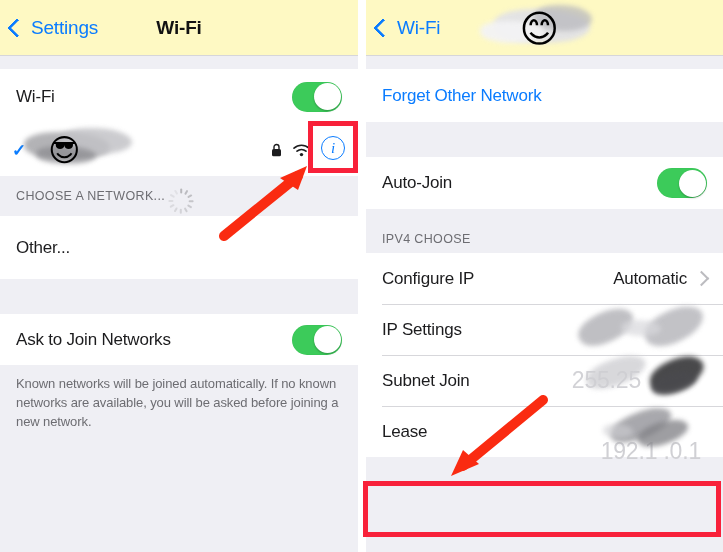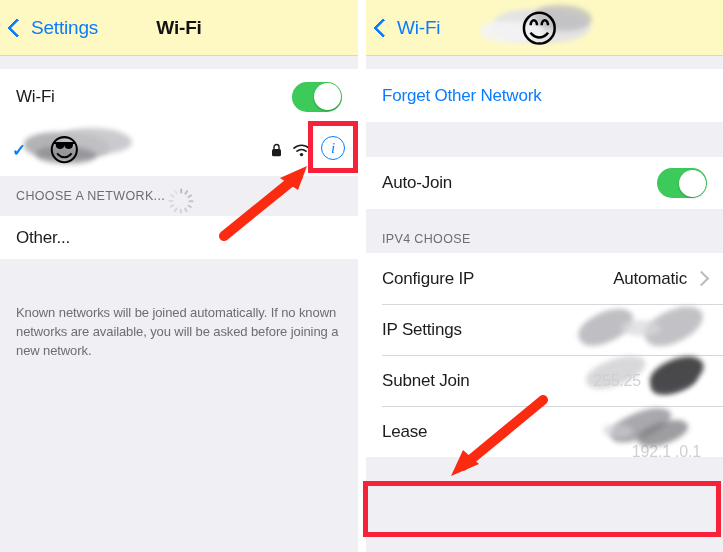--- a/index.html
+++ b/index.html
@@ -269,21 +269,21 @@
   
   .value-redact {
     position: relative;
     margin-left: auto;
     height: 40px;
     display: flex;
     align-items: center;
     justify-content: flex-end;
   }
   .ghost-text {
-    font-size: 16px;
+    font-size: 23px;
     color: #c9c9ce;
     letter-spacing: -0.2px;
     position: relative;
     z-index: 1;
     white-space: nowrap;
   }
 </style>
 </head>
 <body>
 
@@ -349,27 +349,35 @@
         <i style="transform:translate(-50%,-50%) rotate(180deg) translateY(-5.2px); opacity:.48"></i>
         <i style="transform:translate(-50%,-50%) rotate(210deg) translateY(-5.2px); opacity:.42"></i>
         <i style="transform:translate(-50%,-50%) rotate(240deg) translateY(-5.2px); opacity:.36"></i>
         <i style="transform:translate(-50%,-50%) rotate(270deg) translateY(-5.2px); opacity:.32"></i>
         <i style="transform:translate(-50%,-50%) rotate(300deg) translateY(-5.2px); opacity:.28"></i>
         <i style="transform:translate(-50%,-50%) rotate(330deg) translateY(-5.2px); opacity:.24"></i>
       </span>
     </div>
 
     <div class="group">
-      <div class="row" style="height:43px;">
+      <div class="row" style="height:63px;">
         <span class="row-label">Other...</span>
       </div>
     </div>
 
     <div class="spacer" style="height:35px;"></div>
 
+    <div class="group">
+      <div class="row" style="height:51px;">
+        <span class="row-label">Ask to Join Networks</span>
+        <span class="toggle">
+          <span class="knob"></span>
+        </span>
+      </div>
+    </div>
 
     <div class="footnote">Known networks will be joined automatically. If no known networks are available, you will be asked before joining a new network.</div>
   </div>
 
   <div class="gap"></div>
 
   <div class="panel panel-right">
 
     <div class="navbar">
       <div class="nav-back">

